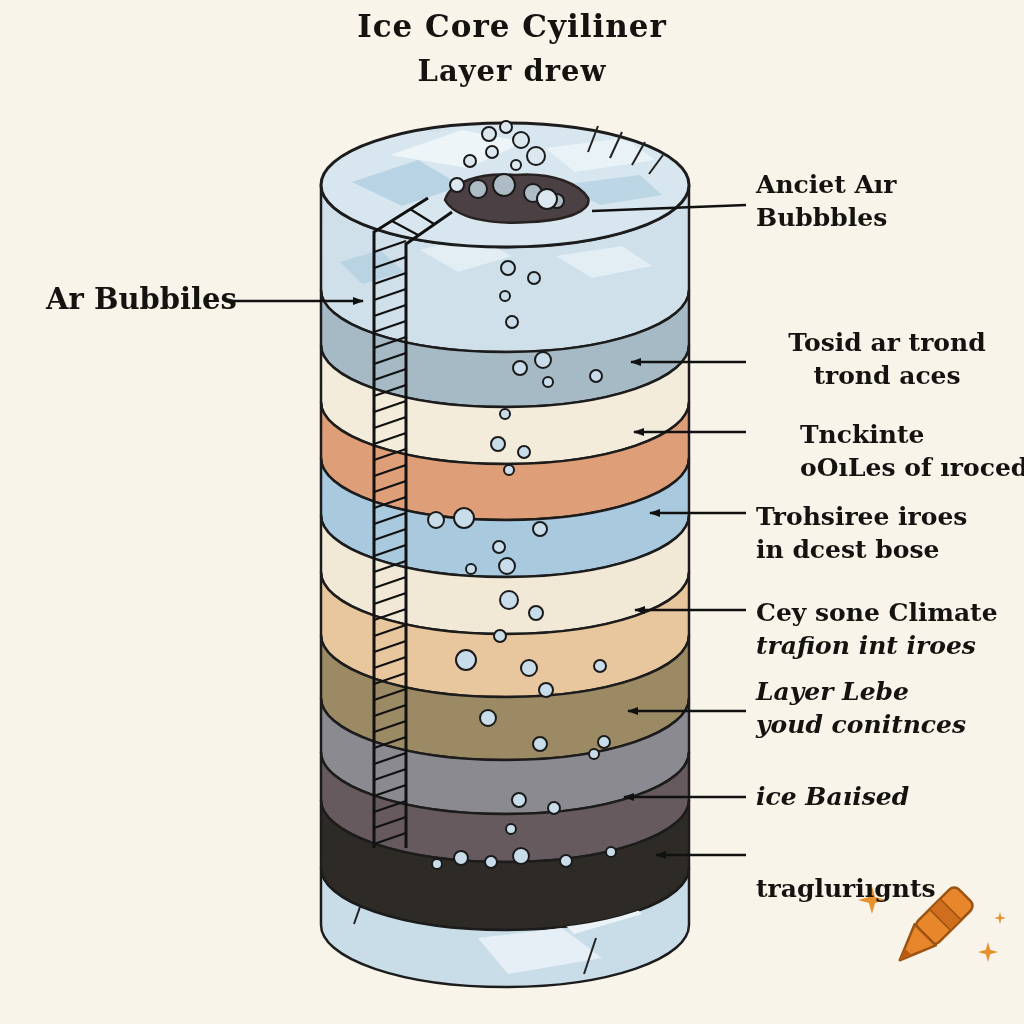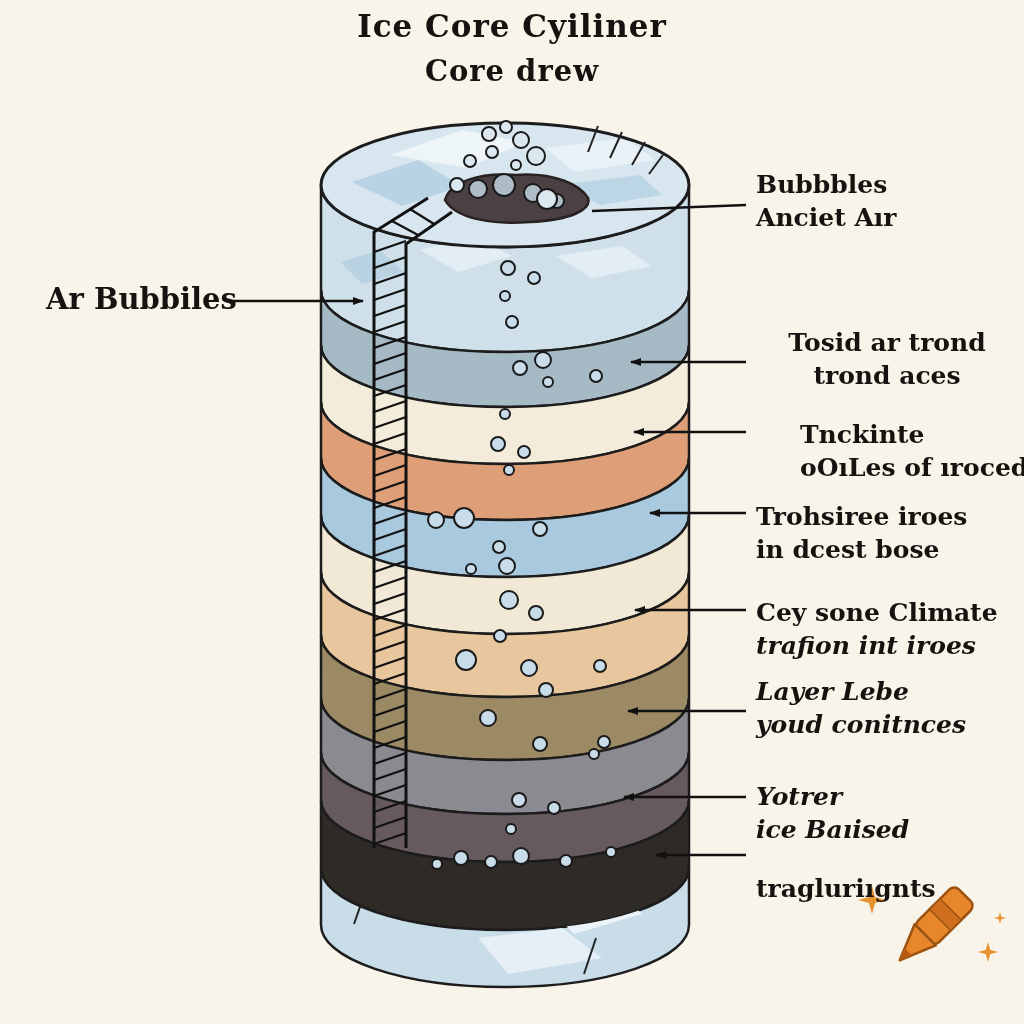--- a/index.html
+++ b/index.html
@@ -221,27 +221,27 @@
             <polygon points="0,-10 2.2,-2.2 10,0 2.2,2.2 0,10 -2.2,2.2 -10,0 -2.2,-2.2"></polygon>
           </g>
         <g transform="translate(1000,918)">
             <polygon points="0,-6 1.3,-1.3 6,0 1.3,1.3 0,6 -1.3,1.3 -6,0 -1.3,-1.3"></polygon>
           </g>
       </g>
     </g>
   </svg>
 
   <div class="title-line title-1">Ice Core Cyiliner</div>
-  <div class="title-line title-2">Core drew</div>
+  <div class="title-line title-2">Layer drew</div>
 
   <div class="left-annotation">Ar Bubbiles</div>
 
   <div class="annotation a1">
+    <span>Anciet Aır</span>
     <span>Bubbbles</span>
-    <span>Anciet Aır</span>
   </div>
   <div class="annotation a2">
     <span>Tosid ar trond</span>
     <span>trond aces</span>
   </div>
   <div class="annotation a3">
     <span>Tnckinte</span>
     <span>oOıLes of ıroced</span>
   </div>
   <div class="annotation a4">
@@ -250,20 +250,19 @@
   </div>
   <div class="annotation a5">
     <span>Cey sone Climate</span>
     <span class="it">traƒion int iroes</span>
   </div>
   <div class="annotation a6">
     <span class="it">Layer Lebe</span>
     <span class="it">youd conitnces</span>
   </div>
   <div class="annotation a7">
-    <span class="it">Yotrer</span>
     <span class="it">ice Baıised</span>
   </div>
   <div class="annotation a8">
     <span>tragluriıgnts</span>
   </div>
 
 </div>
 
 </body></html>

